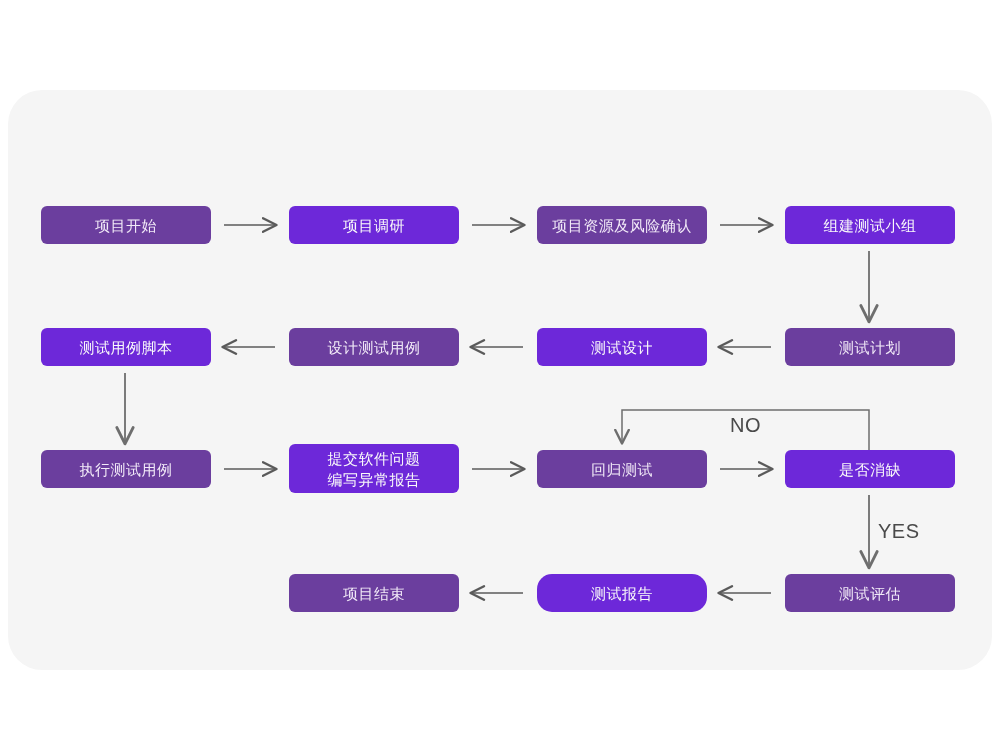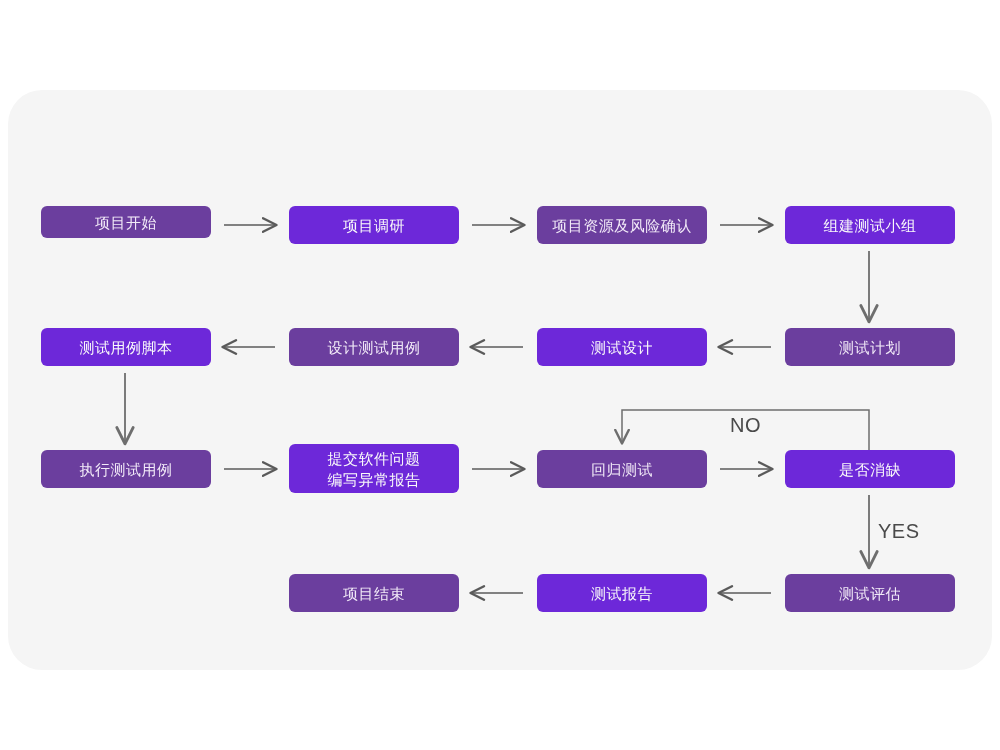--- a/index.html
+++ b/index.html
@@ -119,35 +119,35 @@
 
     <path d="M869,450 L869,410 L622,410 L622,442" fill="none" stroke="#6e6e6e" stroke-width="1.5" marker-end="url(#ahv)"></path>
 
     <line x1="869" y1="495" x2="869" y2="566" stroke="#6e6e6e" stroke-width="1.8" marker-end="url(#ahv)"></line>
 
     <line x1="771" y1="593" x2="720" y2="593" stroke="#5a5a5a" stroke-width="1.5" marker-end="url(#ah)"></line>
     <line x1="523" y1="593" x2="472" y2="593" stroke="#5a5a5a" stroke-width="1.5" marker-end="url(#ah)"></line>
   </svg>
 
   <div id="nodes">
-      <div class="node purple" style="left: 41px; top: 206px; width: 170px; height: 32px;"><span>项目开始</span></div>
+      <div class="node purple" style="left: 41px; top: 206px; width: 170px; height: 38px;"><span>项目开始</span></div>
       <div class="node gray" style="left: 289px; top: 206px; width: 170px; height: 38px;"><span>项目调研</span></div>
       <div class="node purple" style="left: 537px; top: 206px; width: 170px; height: 38px;"><span>项目资源及风险确认</span></div>
       <div class="node gray" style="left: 785px; top: 206px; width: 170px; height: 38px;"><span>组建测试小组</span></div>
       <div class="node gray" style="left: 41px; top: 328px; width: 170px; height: 38px;"><span>测试用例脚本</span></div>
       <div class="node purple" style="left: 289px; top: 328px; width: 170px; height: 38px;"><span>设计测试用例</span></div>
       <div class="node gray" style="left: 537px; top: 328px; width: 170px; height: 38px;"><span>测试设计</span></div>
       <div class="node purple" style="left: 785px; top: 328px; width: 170px; height: 38px;"><span>测试计划</span></div>
       <div class="node purple" style="left: 41px; top: 450px; width: 170px; height: 38px;"><span>执行测试用例</span></div>
       <div class="node gray" style="left: 289px; top: 444px; width: 170px; height: 49px;"><span>提交软件问题
 编写异常报告</span></div>
       <div class="node purple" style="left: 537px; top: 450px; width: 170px; height: 38px;"><span>回归测试</span></div>
       <div class="node gray" style="left: 785px; top: 450px; width: 170px; height: 38px;"><span>是否消缺</span></div>
       <div class="node purple" style="left: 289px; top: 574px; width: 170px; height: 38px;"><span>项目结束</span></div>
-      <div class="node gray" style="left: 537px; top: 574px; width: 170px; height: 38px;"><span>测试报告</span></div>
+      <div class="node gray" style="left: 537px; top: 574px; width: 170px; height: 38px; border-radius: 15px;"><span>测试报告</span></div>
       <div class="node purple" style="left: 785px; top: 574px; width: 170px; height: 38px;"><span>测试评估</span></div>
     </div>
 
   <div id="edge-labels">
       <div class="lbl" style="left: 730px; top: 414px;">NO</div>
       <div class="lbl" style="left: 878px; top: 520px;">YES</div>
     </div>
 
 </div>
 

